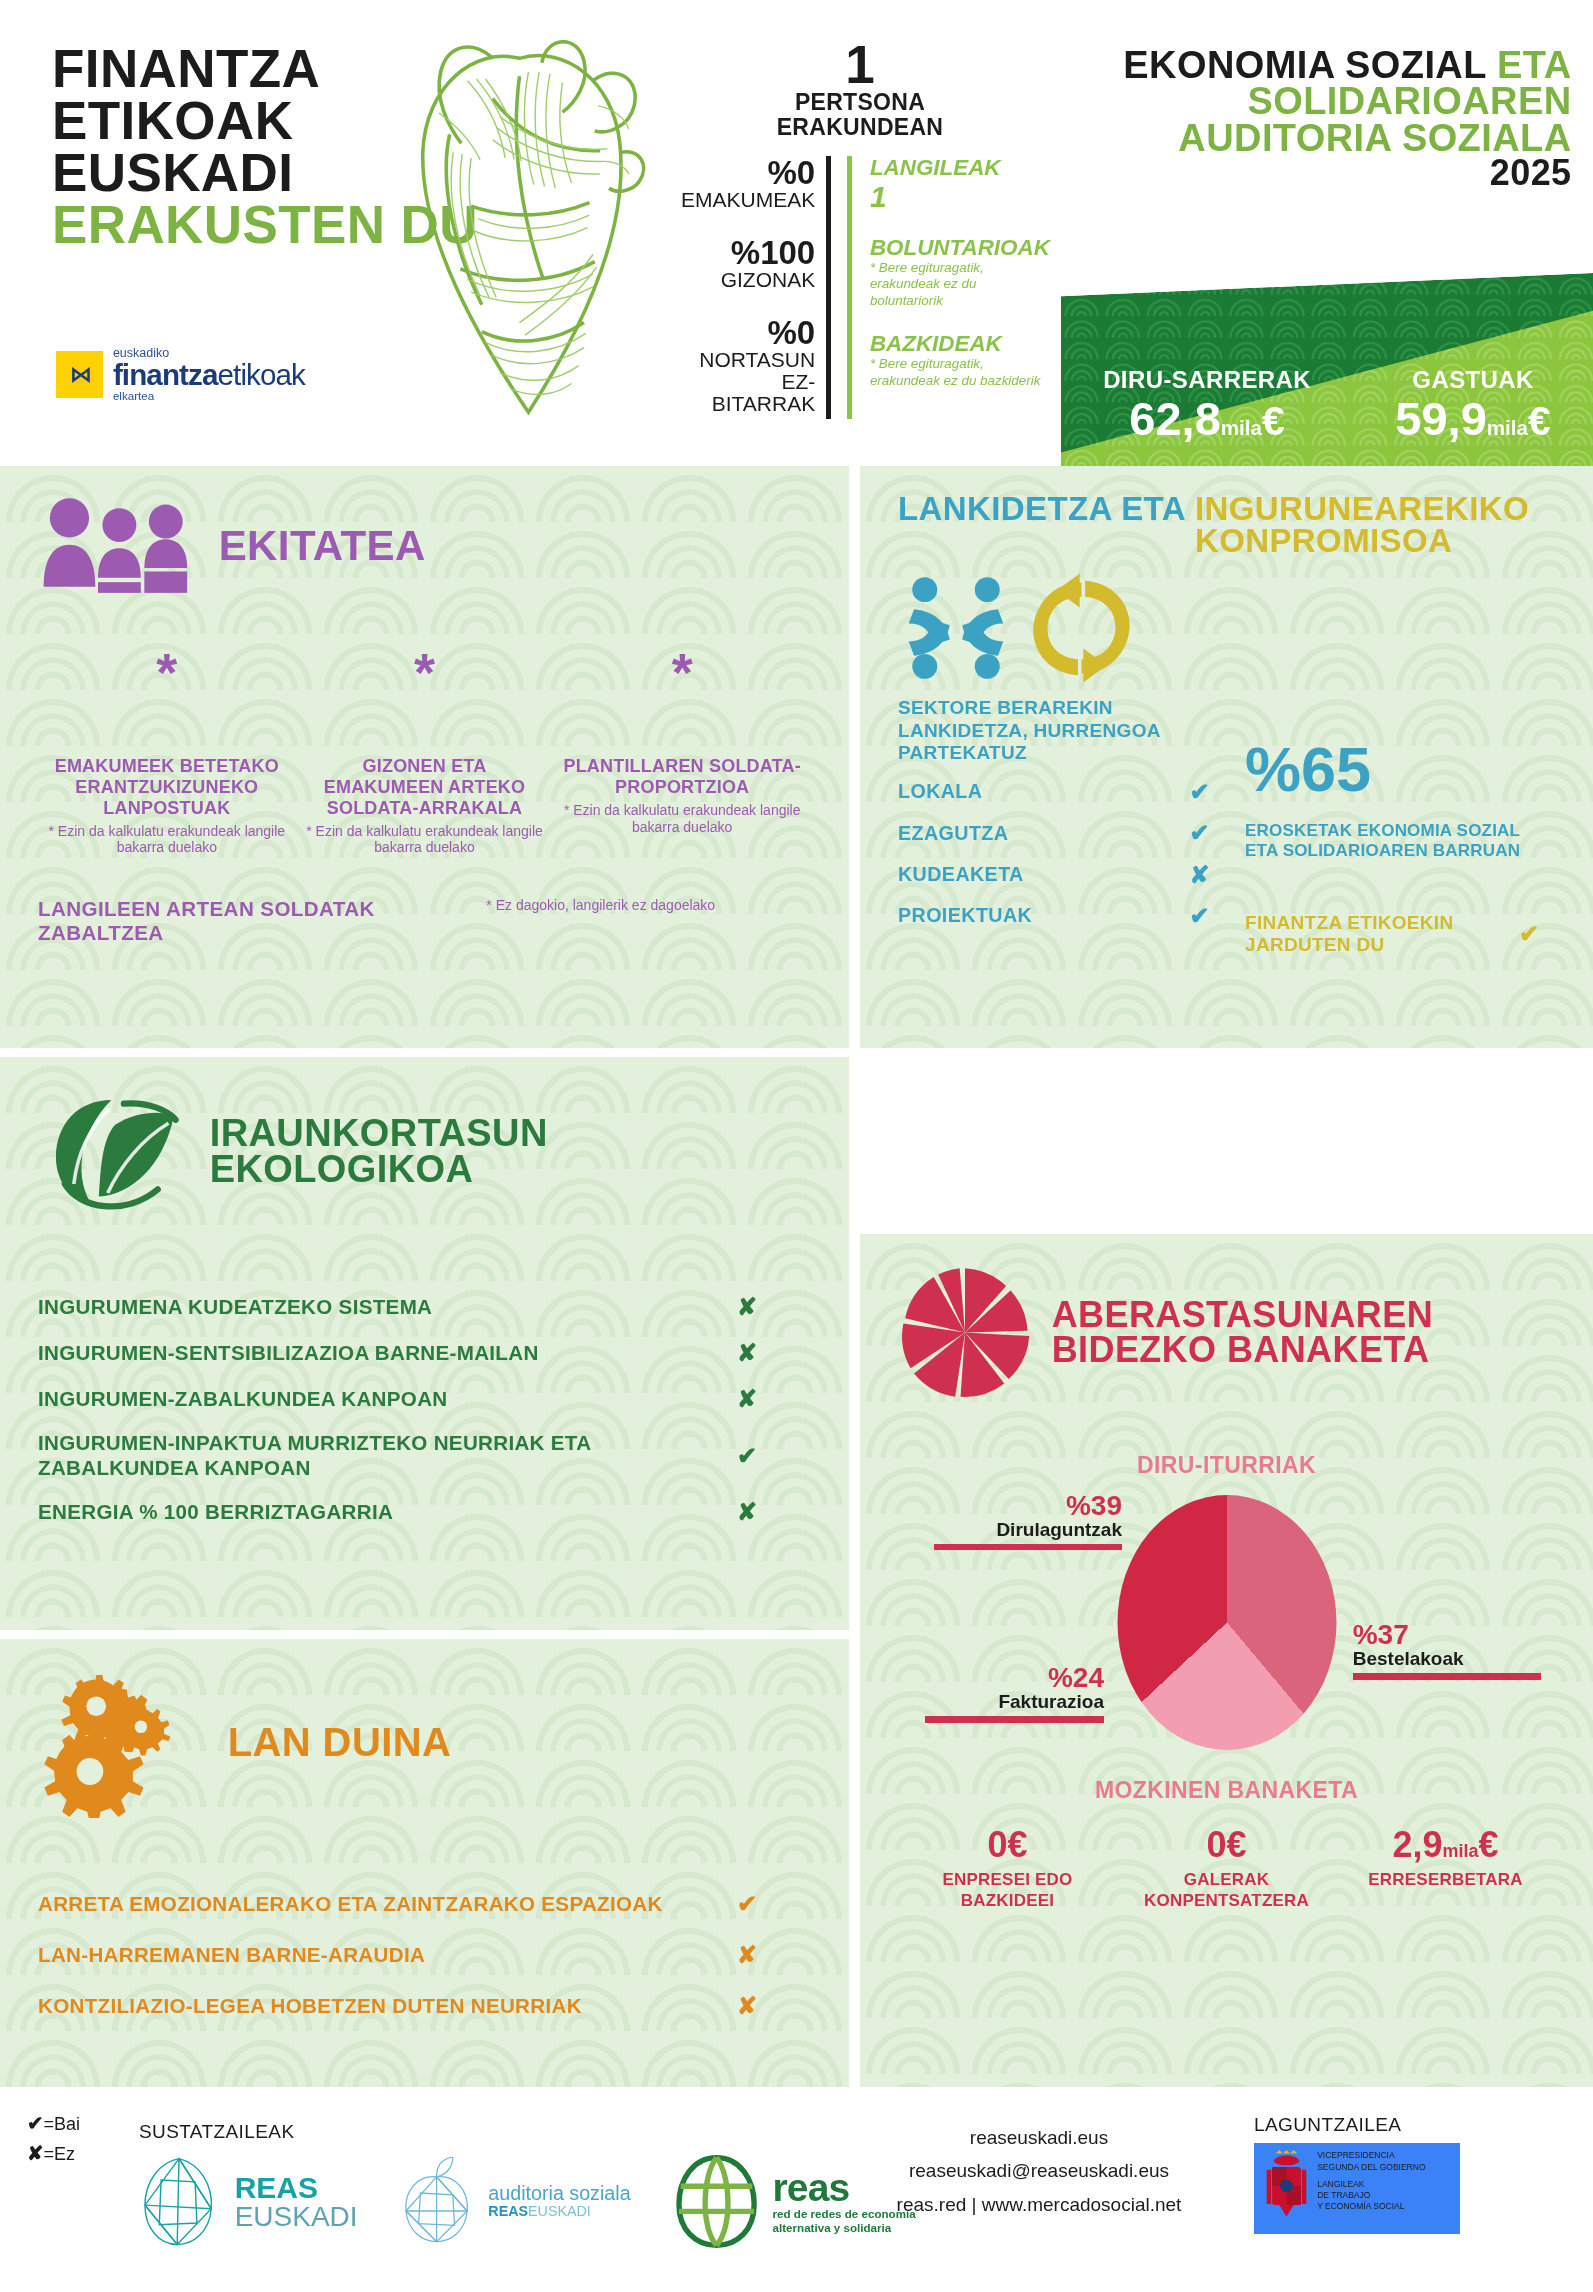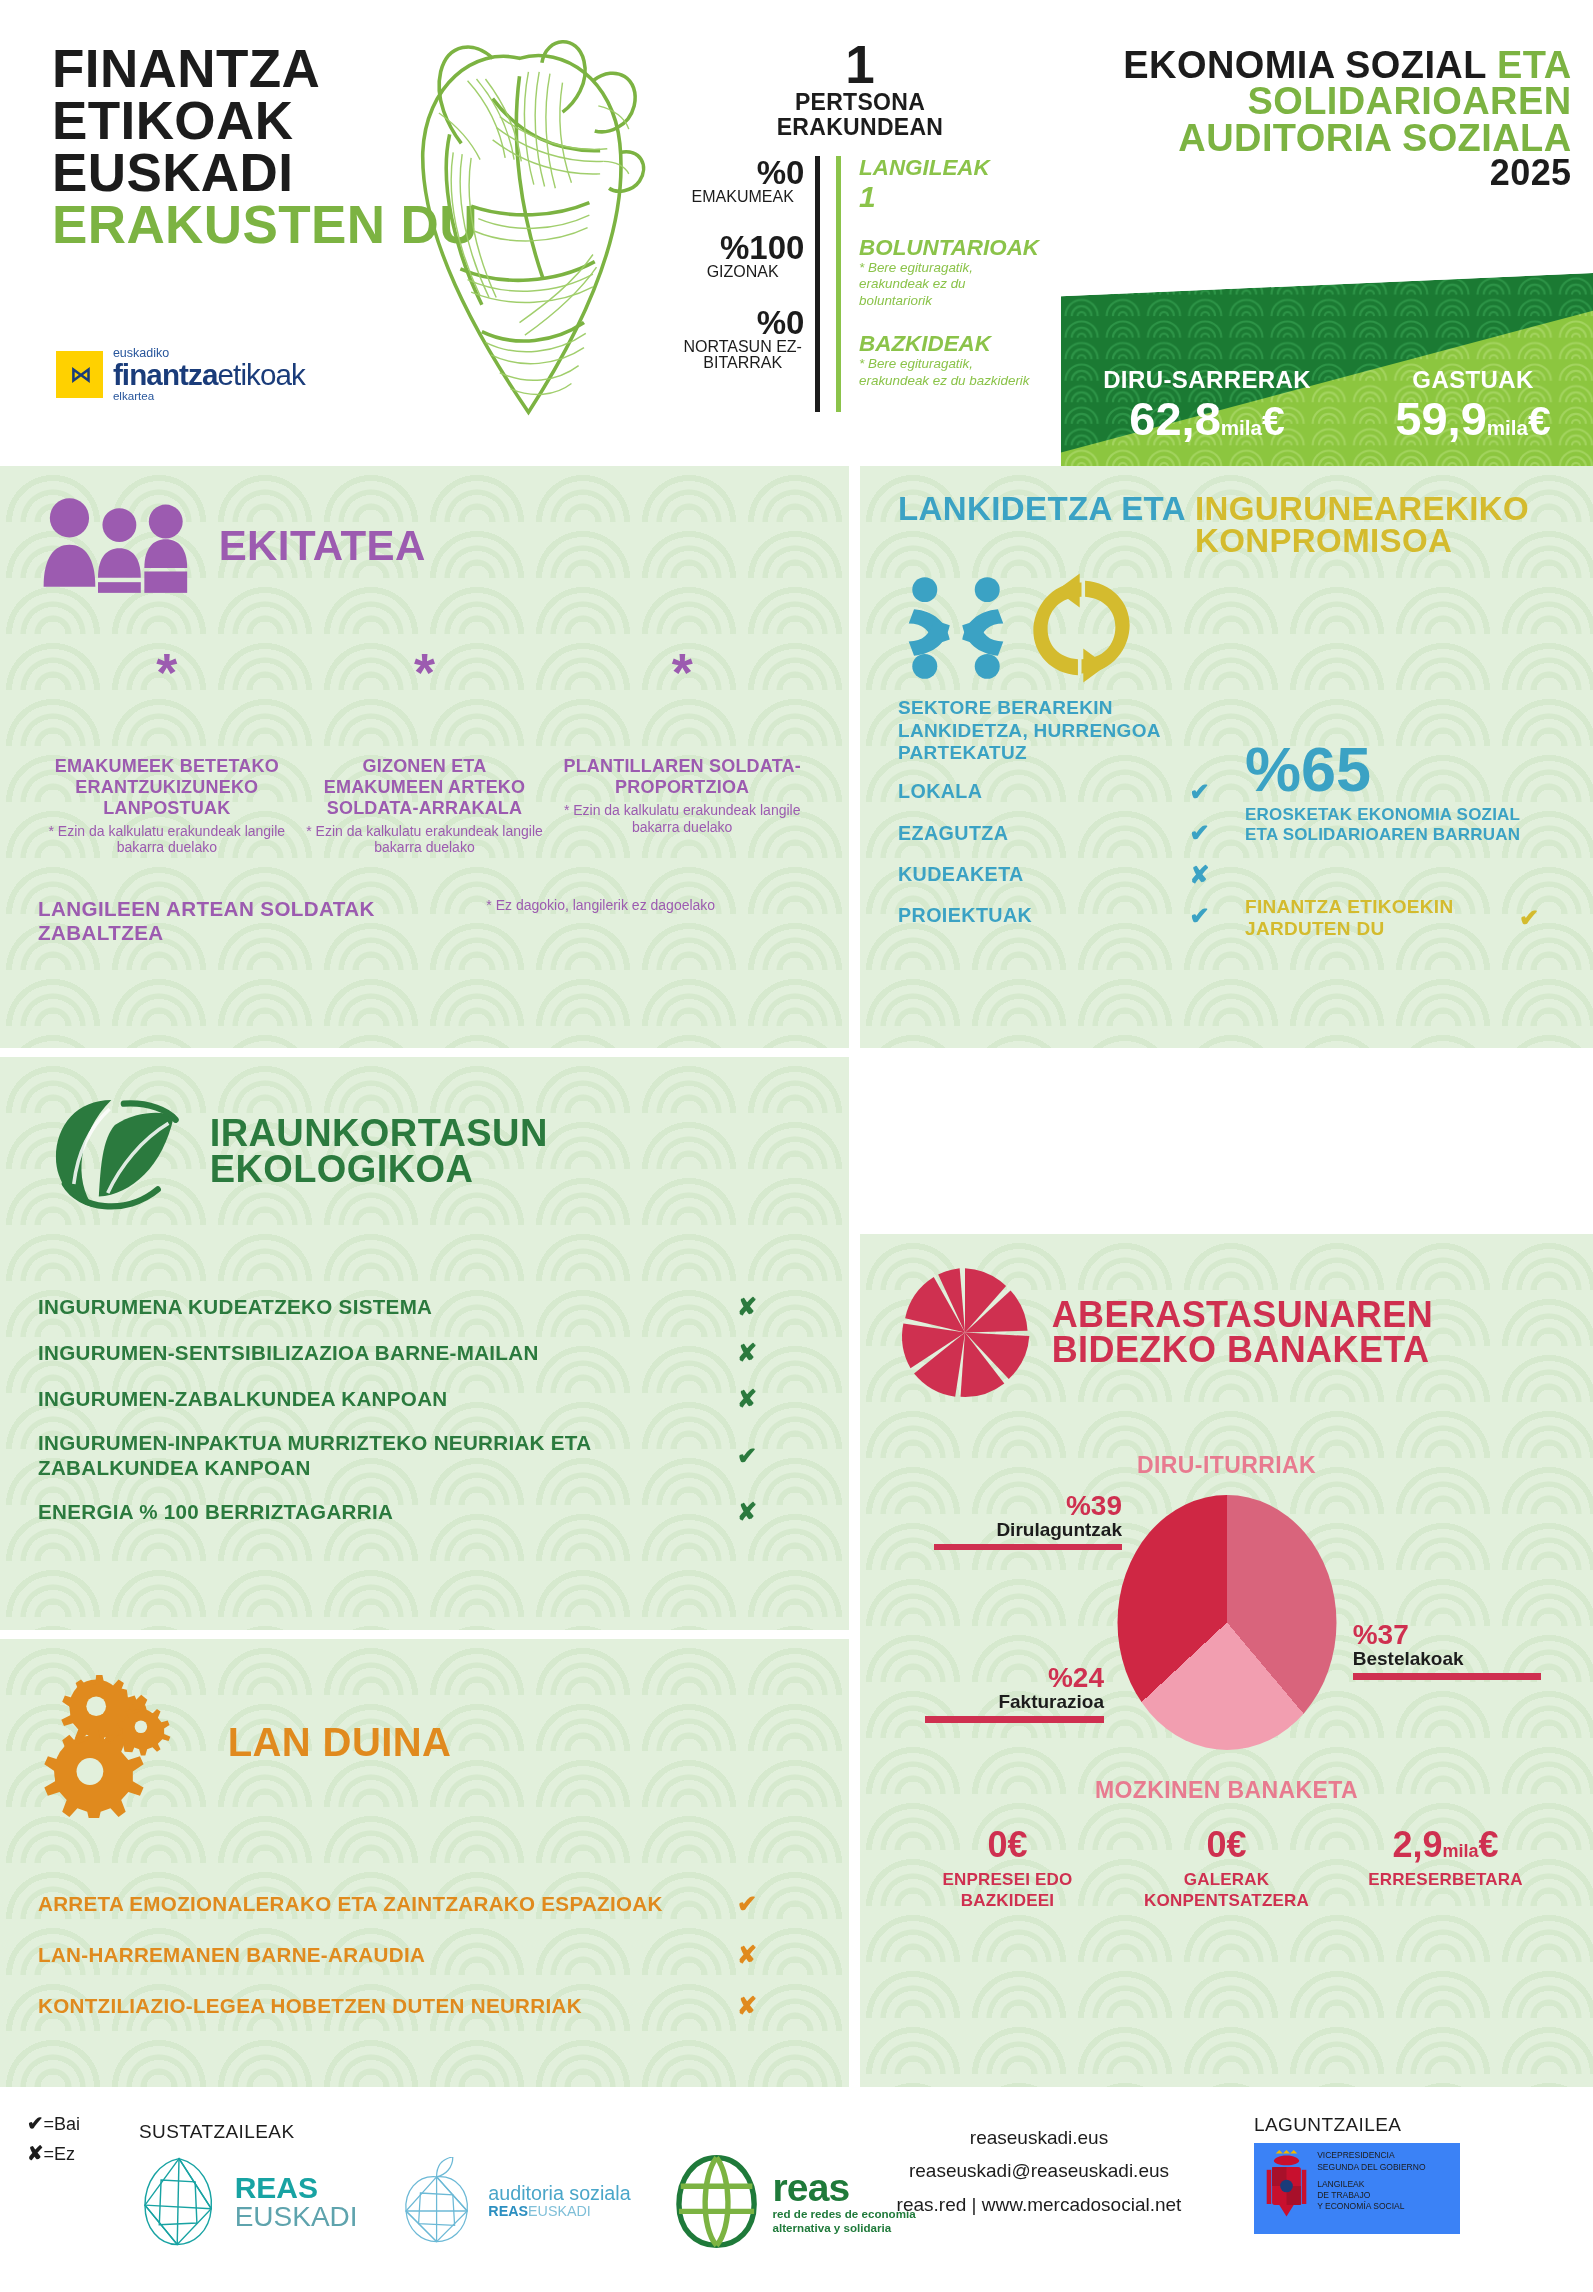--- a/index.html
+++ b/index.html
@@ -46,21 +46,21 @@
   .stats { position: absolute; left: 681px; top: 40px; width: 358px; }
   .stats-top { text-align: center; }
   .stats-big { font-size: 53px; font-weight: 900; color: #1c1c1c; line-height: 0.95; }
   .stats-sub { font-size: 23px; font-weight: 700; color: #1c1c1c; line-height: 1.08; letter-spacing: 0.3px; }
   .stats-rows { display: flex; margin-top: 16px; }
   .stats-left-col { width: 163px; border-right: 5.4px solid #1c1c1c; padding-right: 10.7px; }
   .stats-right-col { padding-left: 18px; border-left: 5.4px solid #8bc34a; margin-left: 16px; flex: 1; font-style: italic; }
   .sl-row { text-align: right; margin-bottom: 25px; }
   .sl-row:last-child { margin-bottom: 3.6px; }
   .sl-pct { font-size: 33px; font-weight: 900; color: #1c1c1c; line-height: 1; }
-  .sl-lab { font-size: 16px; font-weight: 400; color: #1c1c1c; line-height: 1.05; text-align: center; }
+  .sl-lab { font-size: 21px; font-weight: 400; color: #1c1c1c; line-height: 1.05; }
   .sr-row { margin-bottom: 23px; }
   .sr-title { font-size: 22.4px; font-weight: 800; color: #8bc34a; line-height: 1.05; }
   .sr-num { font-size: 30px; font-weight: 800; color: #8bc34a; line-height: 1.1; }
   .sr-note { font-size: 13.4px; color: #8bc34a; line-height: 1.22; margin-top: 0.9px; }
 
   
   .hdr-right { position: absolute; left: 1061px; top: 0; width: 532px; height: 466px; overflow: hidden; }
   .hdr-title { position: relative; z-index: 3; padding: 47px 21.5px 0 10.7px; text-align: right; }
   .hdr-title .l { display: block; font-weight: 800; line-height: 0.96; letter-spacing: 0.4px; }
   .hl1 { font-size: 38px; }
@@ -114,21 +114,21 @@
   .lank-body { display: flex; margin-top: 10.7px; }
   .lank-left { flex: 0 0 52%; }
   .lank-right { flex: 1; padding-left: 5.4px; }
   .lank-sub { font-size: 19px; font-weight: 800; color: #3ba2c4; line-height: 1.2; letter-spacing:0.3px; }
   .lank-list { margin-top: 12.5px; }
   .lank-item { display: flex; align-items: center; justify-content: space-between; margin-bottom: 13.4px; padding-right: 30px; }
   .lank-item-l { font-size: 19.7px; font-weight: 800; color: #3ba2c4; letter-spacing:0.4px; }
   .mark { font-size: 24px; font-weight: 800; }
   .mark.blue { color: #3ba2c4; }
   .big-pct { font-size: 63px; font-weight: 800; color: #3ba2c4; line-height: 1; margin-top: 41px; }
-  .pct-note { font-size: 17px; font-weight: 800; color: #3ba2c4; line-height: 1.2; margin-top: 4px; letter-spacing:0.2px;}
+  .pct-note { font-size: 17px; font-weight: 800; color: #3ba2c4; line-height: 1.2; margin-top: 20px; letter-spacing:0.2px;}
   .fin-row { display: flex; align-items: center; justify-content: space-between; margin-top: 50px; padding-right: 16px; }
   .fin-lab { font-size: 19px; font-weight: 800; color: #d4bb2e; line-height: 1.2; letter-spacing:0.3px; }
   .mark.yellow { color: #d4bb2e; }
 
   
   #p-iraun { left: 0; top: 1057px; width: 849px; height: 573px; }
   .iraun-title { font-size: 38px; color: #2b7a3e; }
   .eco-list { margin-top: 75px; }
   .eco-item { display: flex; align-items: center; justify-content: space-between; margin-bottom: 18px; padding-right: 54px; }
   .eco-lab { font-size: 20.6px; font-weight: 800; color: #2b7a3e; letter-spacing: 0.3px; line-height:1.2; max-width: 627px;}

